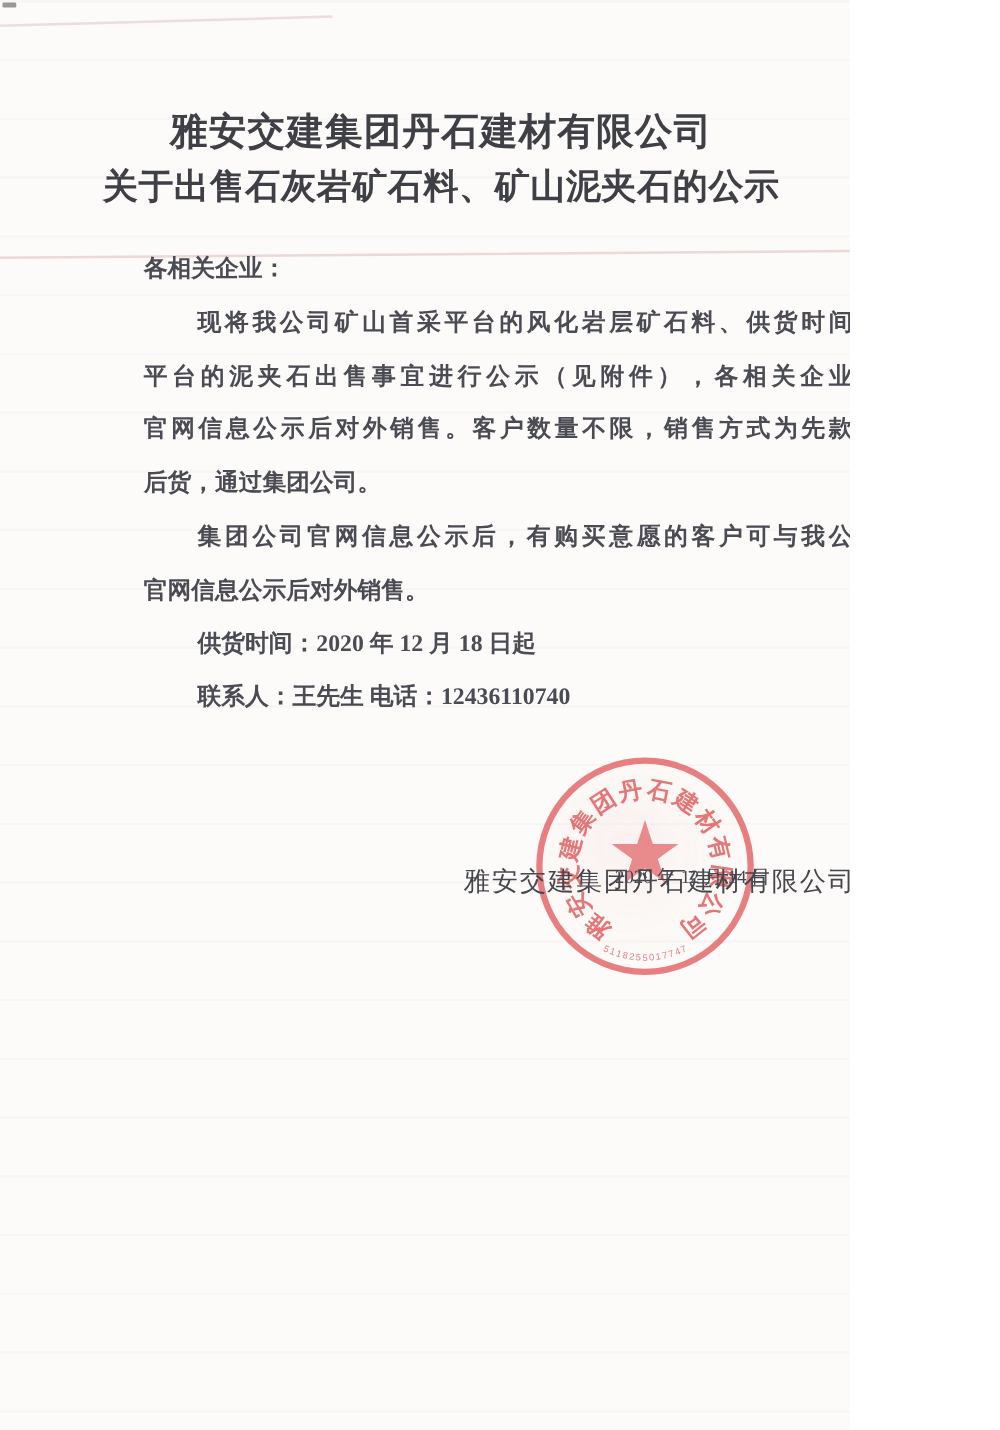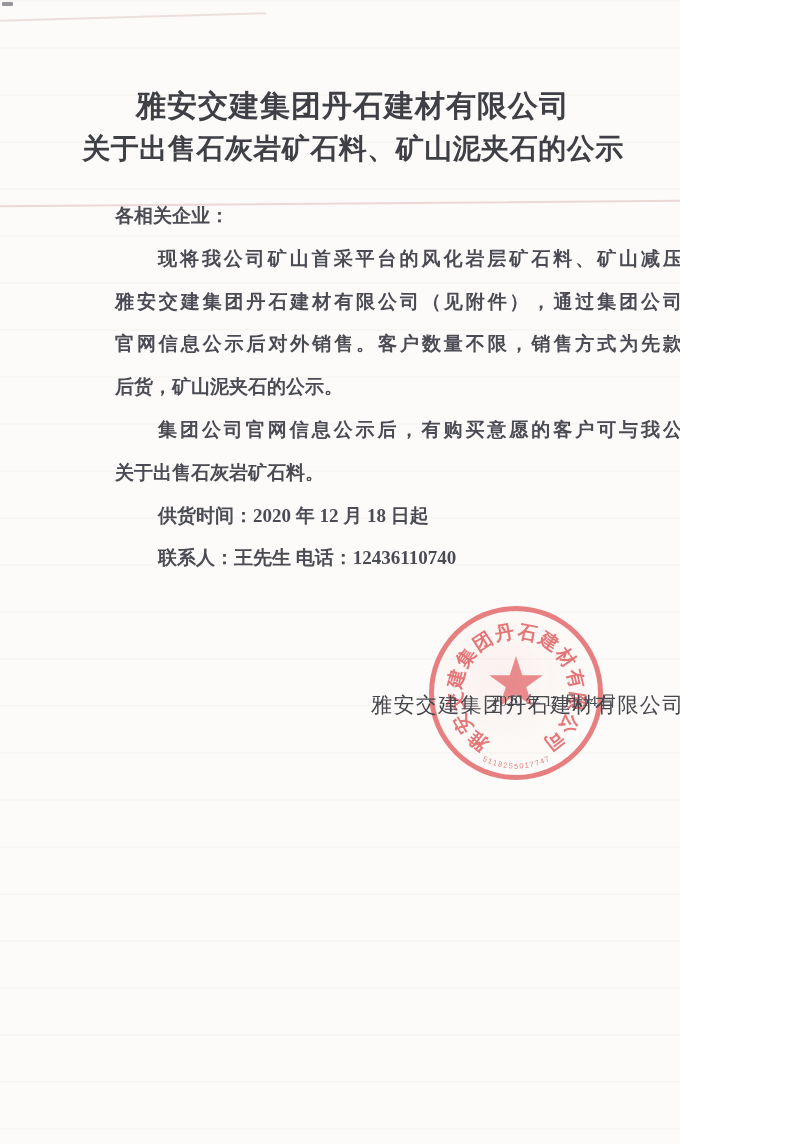--- a/index.html
+++ b/index.html
@@ -85,26 +85,26 @@
   <div class="scan-tick"></div>
   <div class="scan-line-mid"></div>
 
   <div class="title-wrap">
     <div class="title-line1">雅安交建集团丹石建材有限公司</div>
     <div class="title-line2">关于出售石灰岩矿石料、矿山泥夹石的公示</div>
   </div>
 
   <div class="body-text">
       <div class="bline">各相关企业：</div>
-      <div class="bline indent justify">现将我公司矿山首采平台的风化岩层矿石料、矿山减压</div>
-      <div class="bline justify">雅安交建集团丹石建材有限公司（见附件），通过集团公司</div>
+      <div class="bline indent justify">现将我公司矿山首采平台的风化岩层矿石料、供货时间</div>
+      <div class="bline justify">平台的泥夹石出售事宜进行公示（见附件），各相关企业</div>
       <div class="bline justify">官网信息公示后对外销售。客户数量不限，销售方式为先款</div>
-      <div class="bline">后货，矿山泥夹石的公示。</div>
+      <div class="bline">后货，通过集团公司。</div>
       <div class="bline indent justify">集团公司官网信息公示后，有购买意愿的客户可与我公</div>
-      <div class="bline">关于出售石灰岩矿石料。</div>
+      <div class="bline">官网信息公示后对外销售。</div>
       <div class="bline indent">供货时间：2020 年 12 月 18 日起</div>
       <div class="bline indent">联系人：王先生  电话：12436110740</div>
     </div>
 
   <div class="seal">
     <div class="seal-ring"></div>
     <svg class="seal-star" viewBox="0 0 56 56">
       <polygon points="28,1 34.3,20.2 54.7,20.2 38.2,32.2 44.5,51.4 28,39.5 11.5,51.4 17.8,32.2 1.3,20.2 21.7,20.2" fill="rgba(226,91,95,0.82)"></polygon>
     </svg>
   <span class="seal-char" style="transform: translate(-50%, -50%) rotate(-142deg) translateY(-61px);">雅</span>

